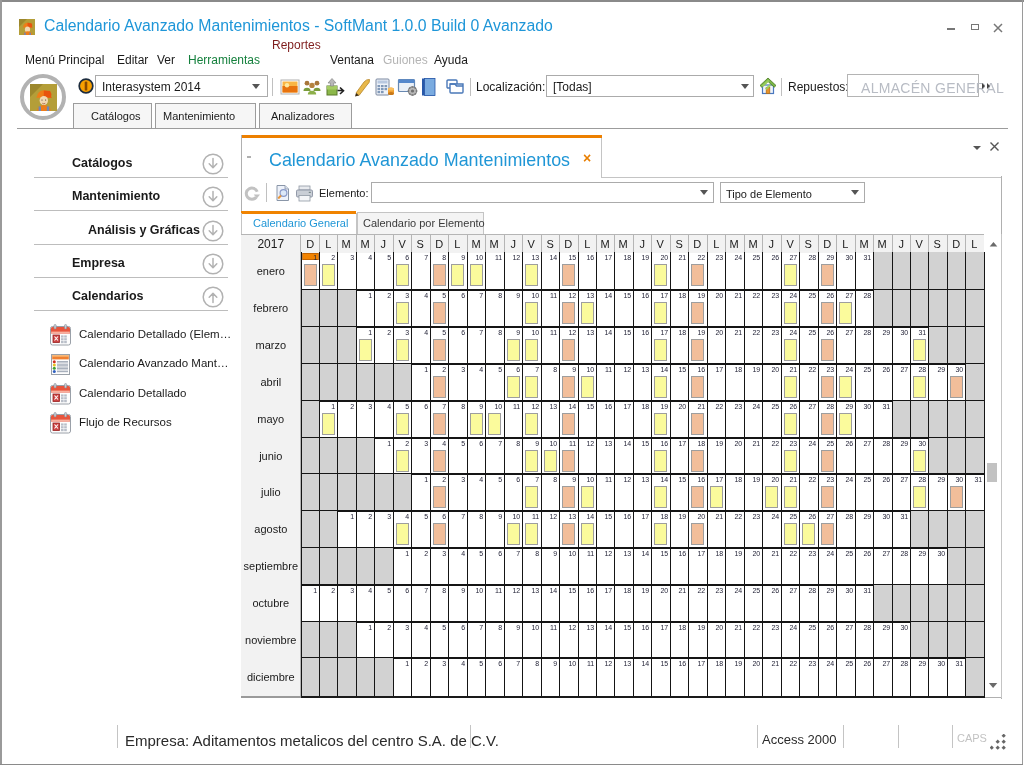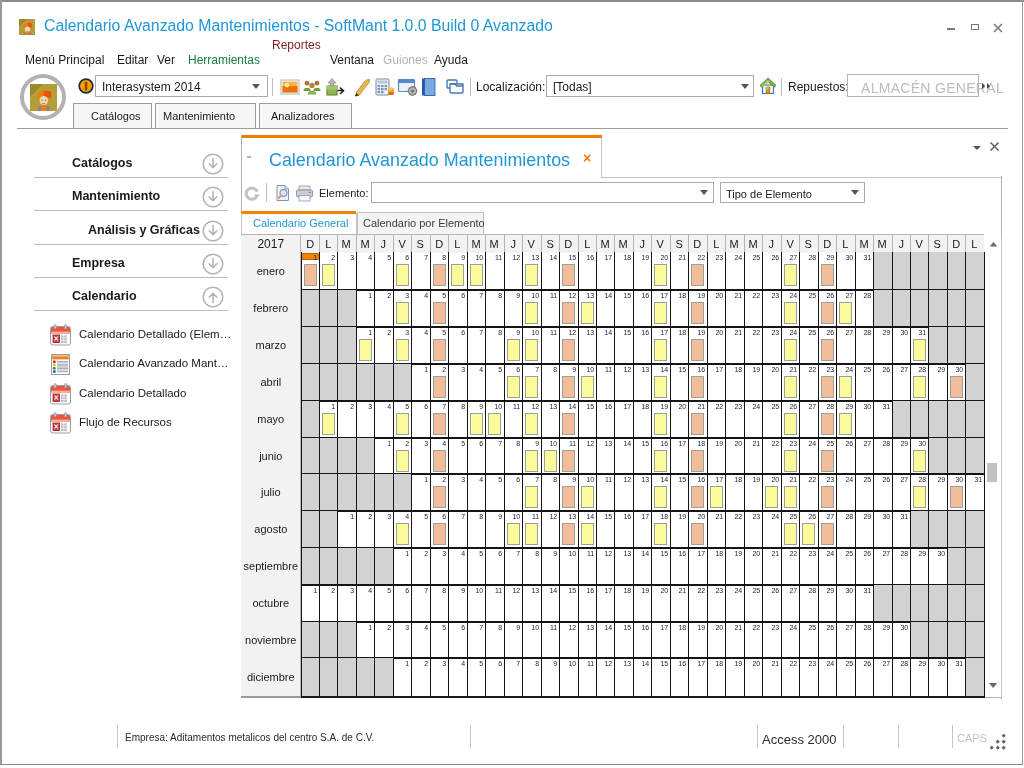--- a/index.html
+++ b/index.html
@@ -168,21 +168,21 @@
 </svg>
 <div class="abs" style="left:34px;top:244.0px;width:194px;height:1px;background:#bdbdbd"></div>
 <div class="abs t" style="left:72px;top:255.5px;font-size:12.5px;font-weight:bold;color:#1a1a1a">Empresa</div>
 <svg width="22" height="22" viewBox="0 0 22 22" style="position:absolute;left:202px;top:252.5px">
 <circle cx="11" cy="11" r="9.8" fill="#fff" stroke="#b2b2b2" stroke-width="1.5"></circle>
 <g>
       <path d="M11 5.5 v9 M7.2 10.8 L11 14.8 L14.8 10.8" fill="none" stroke="#b2b2b2" stroke-width="1.5" stroke-linecap="round" stroke-linejoin="round"></path>
     </g>
 </svg>
 <div class="abs" style="left:34px;top:276.5px;width:194px;height:1px;background:#bdbdbd"></div>
-<div class="abs t" style="left:72px;top:288.5px;font-size:12.5px;font-weight:bold;color:#1a1a1a">Calendario</div>
+<div class="abs t" style="left:72px;top:288.5px;font-size:12.5px;font-weight:bold;color:#1a1a1a">Calendarios</div>
 <svg width="22" height="22" viewBox="0 0 22 22" style="position:absolute;left:202px;top:285.5px">
 <circle cx="11" cy="11" r="9.8" fill="#fff" stroke="#b2b2b2" stroke-width="1.5"></circle>
 <g transform="rotate(180 11 11)">
       <path d="M11 5.5 v9 M7.2 10.8 L11 14.8 L14.8 10.8" fill="none" stroke="#b2b2b2" stroke-width="1.5" stroke-linecap="round" stroke-linejoin="round"></path>
     </g>
 </svg>
 <div class="abs" style="left:34px;top:309.5px;width:194px;height:1px;background:#bdbdbd"></div>
 <svg width="25" height="25" viewBox="0 0 25 25" style="position:absolute;left:48px;top:322.5px">
 <rect x="2.5" y="3.5" width="20" height="18.5" rx="2" fill="#fdfdfd" stroke="#9aa0a8" stroke-width="1"></rect>
 <path d="M3 5.5 a1.5 1.5 0 0 1 1.5-1.5 h16 a1.5 1.5 0 0 1 1.5 1.5 v5 h-19 z" fill="#e8543c"></path>
@@ -1437,21 +1437,21 @@
 <path d="M 748.7 12.5 l 3.8 -4.5 l 3.8 4.5 z" fill="#6a6a6a" shape-rendering="auto"></path>
 <path d="M 747.9 449 l 4.2 5 l 4.2 -5 z" fill="#6a6a6a" shape-rendering="auto"></path>
 <rect x="746.4" y="229" width="9.5" height="19" fill="#c2c2c2"></rect>
 </svg>
 <div class="abs" style="left:116.5px;top:725px;width:1px;height:23px;background:#c4c4c4"></div>
 <div class="abs" style="left:470px;top:725px;width:1px;height:23px;background:#c4c4c4"></div>
 <div class="abs" style="left:757px;top:725px;width:1px;height:23px;background:#c4c4c4"></div>
 <div class="abs" style="left:842.5px;top:725px;width:1px;height:23px;background:#c4c4c4"></div>
 <div class="abs" style="left:898px;top:725px;width:1px;height:23px;background:#c4c4c4"></div>
 <div class="abs" style="left:952px;top:725px;width:1px;height:23px;background:#c4c4c4"></div>
-<div class="abs t" style="left:125px;top:732px;font-size:10px;color:#2a2a2a">Empresa: Aditamentos metalicos del centro S.A. de C.V.</div>
+<div class="abs t" style="left:125px;top:732px;font-size:15px;color:#2a2a2a">Empresa: Aditamentos metalicos del centro S.A. de C.V.</div>
 <div class="abs t" style="left:477px;top:772px;font-size:11px;color:#2a2a2a">Administrador: MIGUEL()</div>
 <div class="abs t" style="left:762px;top:732px;font-size:13px;color:#2a2a2a">Access 2000</div>
 <div class="abs t" style="left:957px;top:732px;font-size:11px;color:#c2c2c2">CAPS</div>
 <svg width="18" height="18" viewBox="0 0 18 18" style="position:absolute;left:990px;top:734px">
 <g fill="#666">
 <rect x="12.2" y="0.2" width="3" height="3" transform="rotate(45 13.7 1.7)"></rect>
 <rect x="6.2" y="6.2" width="3" height="3" transform="rotate(45 7.7 7.7)"></rect>
 <rect x="12.2" y="6.2" width="3" height="3" transform="rotate(45 13.7 7.7)"></rect>
 <rect x="0.2" y="12.2" width="3" height="3" transform="rotate(45 1.7 13.7)"></rect>
 <rect x="6.2" y="12.2" width="3" height="3" transform="rotate(45 7.7 13.7)"></rect>

